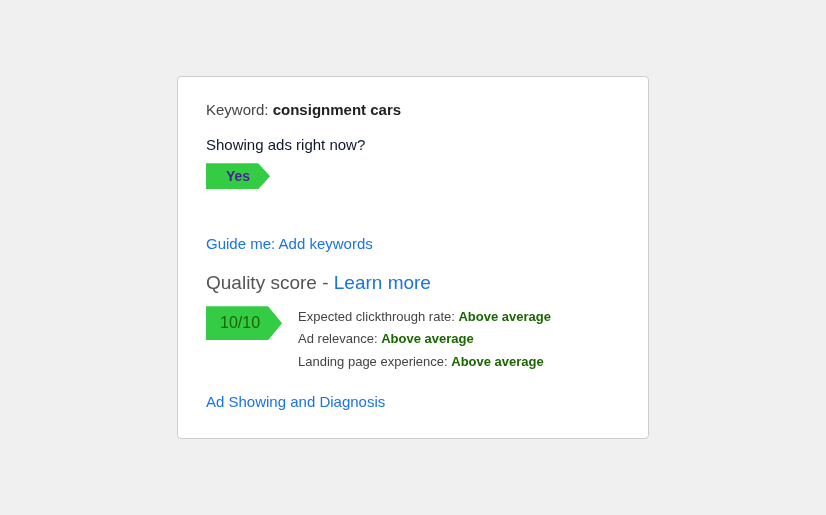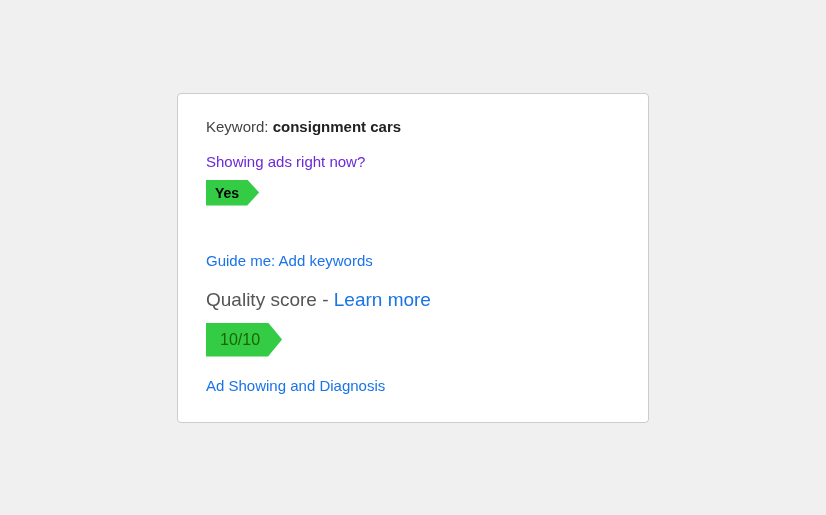--- a/index.html
+++ b/index.html
@@ -31,37 +31,37 @@
       margin-bottom: 18px;
     }
 
     .keyword-value {
       font-weight: bold;
       color: #222222;
     }
 
     .showing-ads-label {
       font-size: 15px;
-      color: #6d28d9;
+      color: #0f172a;
       margin-bottom: 10px;
     }
 
     .badge-container {
       margin-bottom: 18px;
     }
 
     .badge {
       display: inline-flex;
       align-items: center;
       position: relative;
       background: #33cc44;
-      color: #000000;
+      color: #4c1d95;
       font-weight: bold;
       font-size: 14px;
-      padding: 5px 20px 5px 9px;
+      padding: 5px 20px 5px 20px;
       clip-path: polygon(0 0, calc(100% - 12px) 0, 100% 50%, calc(100% - 12px) 100%, 0 100%);
     }
 
     .guide-link {
       font-size: 15px;
       color: #1a73e8;
       text-decoration: none;
       cursor: pointer;
       margin-bottom: 18px;
       display: block;
@@ -139,17 +139,28 @@
   </div>
 
   <a class="guide-link" href="#">Guide me: Add keywords</a>
 
   <div class="quality-score-header">
     <span>Quality score - </span><a class="quality-learn-more" href="#">Learn more</a>
   </div>
 
   <div class="quality-score-row">
     <div class="score-badge">10/10</div>
+    <div class="score-details">
+      <div>
+        <span>Expected clickthrough rate: </span><span class="above-average">Above average</span>
+      </div>
+      <div>
+        <span>Ad relevance: </span><span class="above-average">Above average</span>
+      </div>
+      <div>
+        <span>Landing page experience: </span><span class="above-average">Above average</span>
+      </div>
+    </div>
   </div>
 
   <a class="ad-preview-link" href="#">Ad Showing and Diagnosis</a>
 
 </div>
 
 </body></html>

